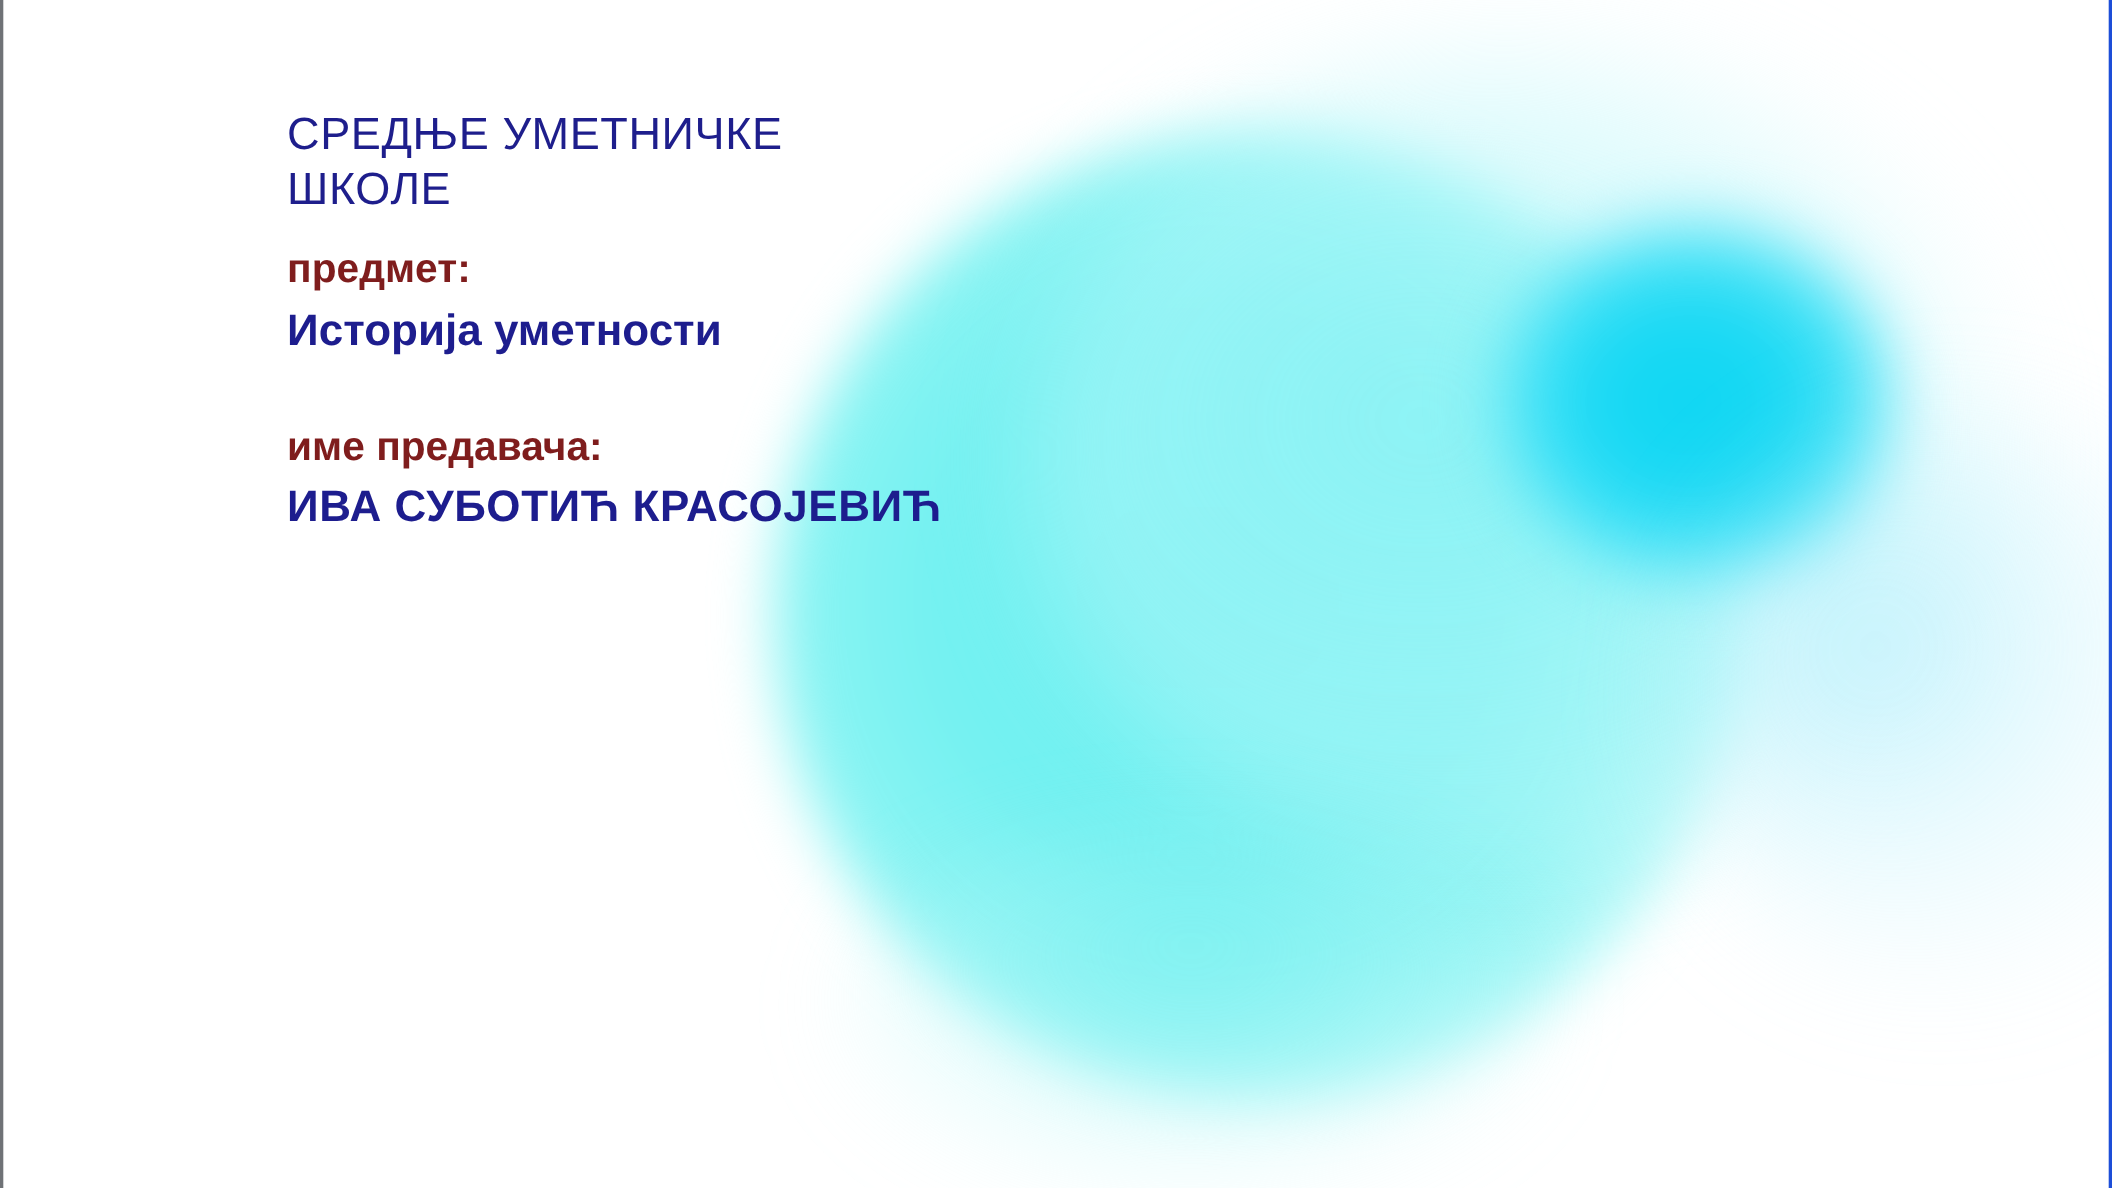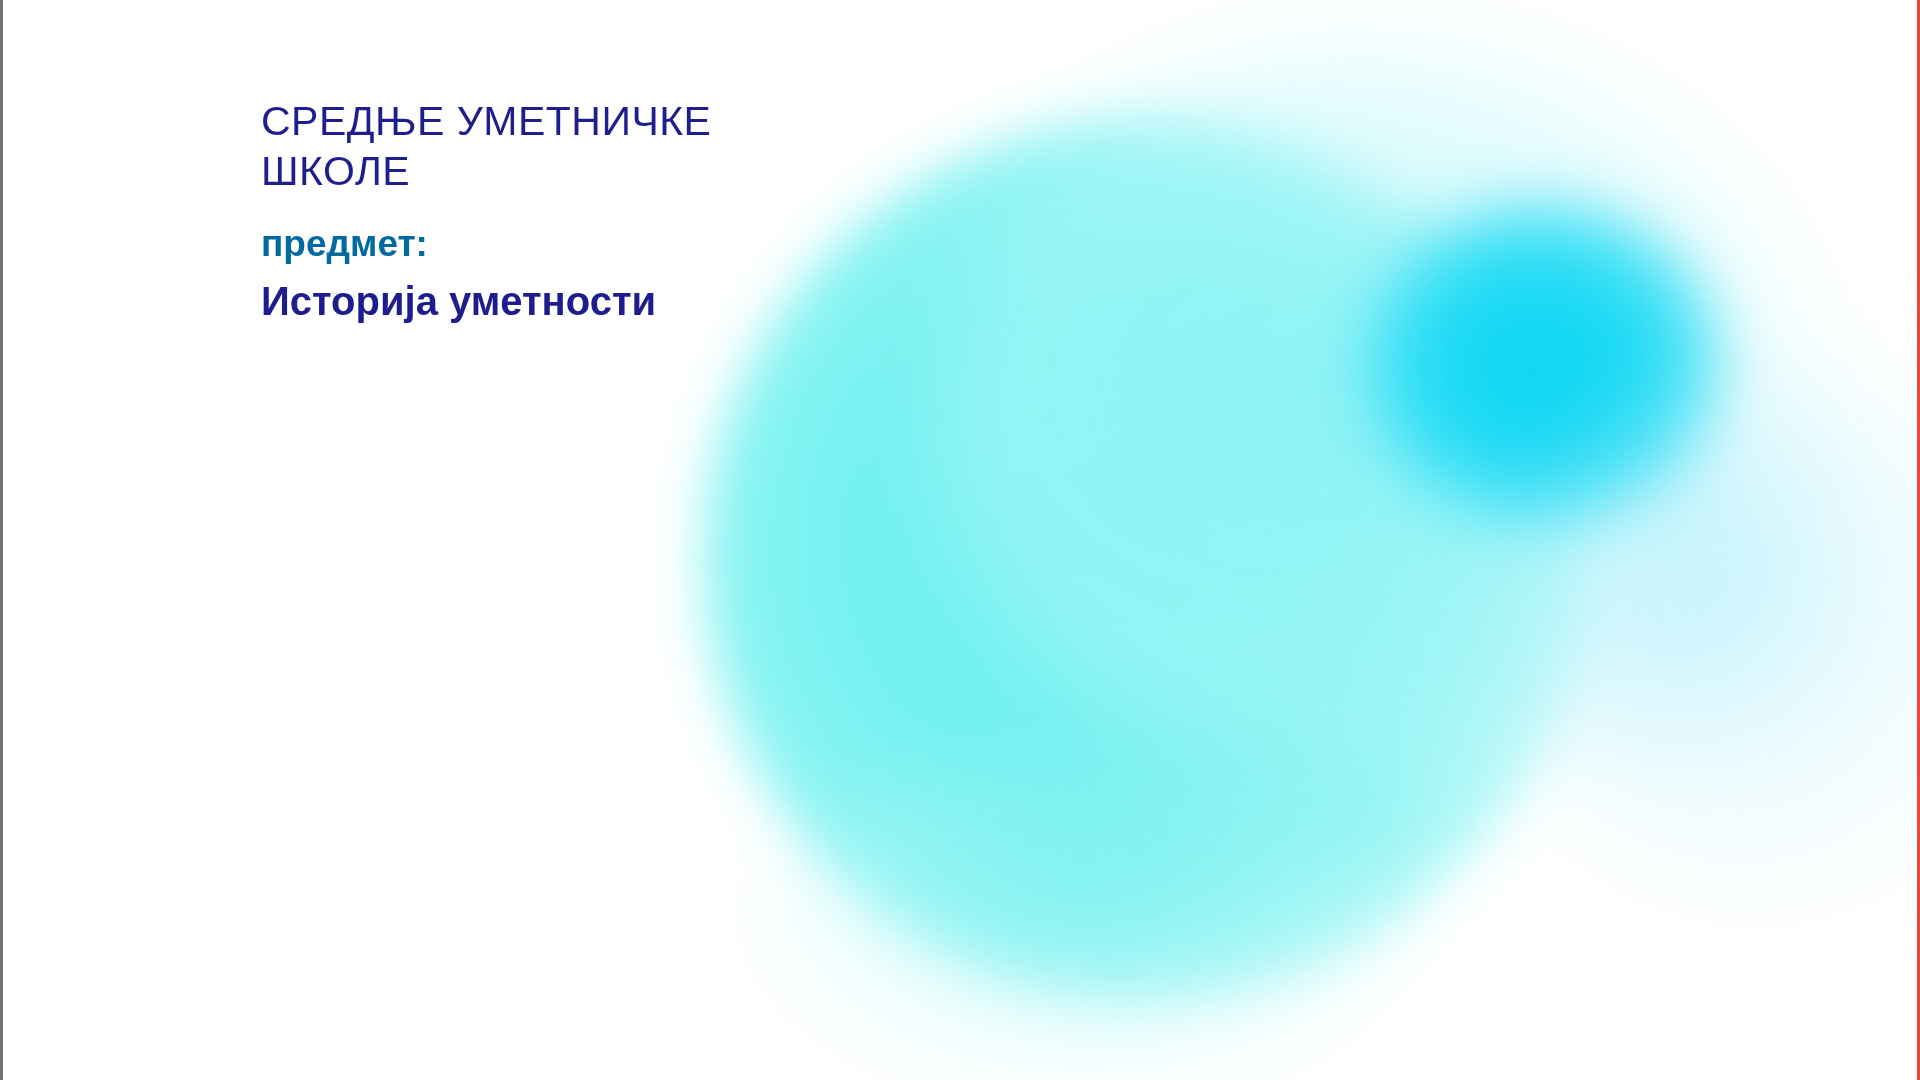--- a/index.html
+++ b/index.html
@@ -16,21 +16,21 @@
   }
 
   #slide {
     position: relative;
     width: 1920px;
     height: 1080px;
     background: #ffffff;
     overflow: hidden;
     box-sizing: border-box;
     border-left: 3px solid #6f7276;
-    border-right: 3px solid #ef4444;
+    border-right: 3px solid #1d4ed8;
   }
 
   
   #bg-art {
     position: absolute;
     inset: 0;
     overflow: hidden;
     pointer-events: none;
   }
 
@@ -130,21 +130,21 @@
   .grade-title {
     color: #13137e;
     font-size: 74px;
     font-weight: bold;
     letter-spacing: 0.5px;
     line-height: 1.05;
     margin-top: 22px;
   }
 
   .field-label {
-    color: #0369a1;
+    color: #7f1d1d;
     font-size: 37px;
     font-weight: 600;
     line-height: 1.2;
   }
 
   .field-value {
     color: #1d1d8e;
     font-size: 40px;
     font-weight: 700;
     line-height: 1.18;
@@ -179,15 +179,19 @@
 
 
     <div class="row-subject">
       <div class="field-label">предмет:</div>
       <div class="field-value">Историја уметности</div>
     </div>
 
     <div class="row-lecture">
     </div>
 
+    <div class="row-teacher">
+      <div class="field-label">име предавача:</div>
+      <div class="field-value">ИВА СУБОТИЋ КРАСОЈЕВИЋ</div>
+    </div>
 
   </div>
 </div>
 
 </body></html>

